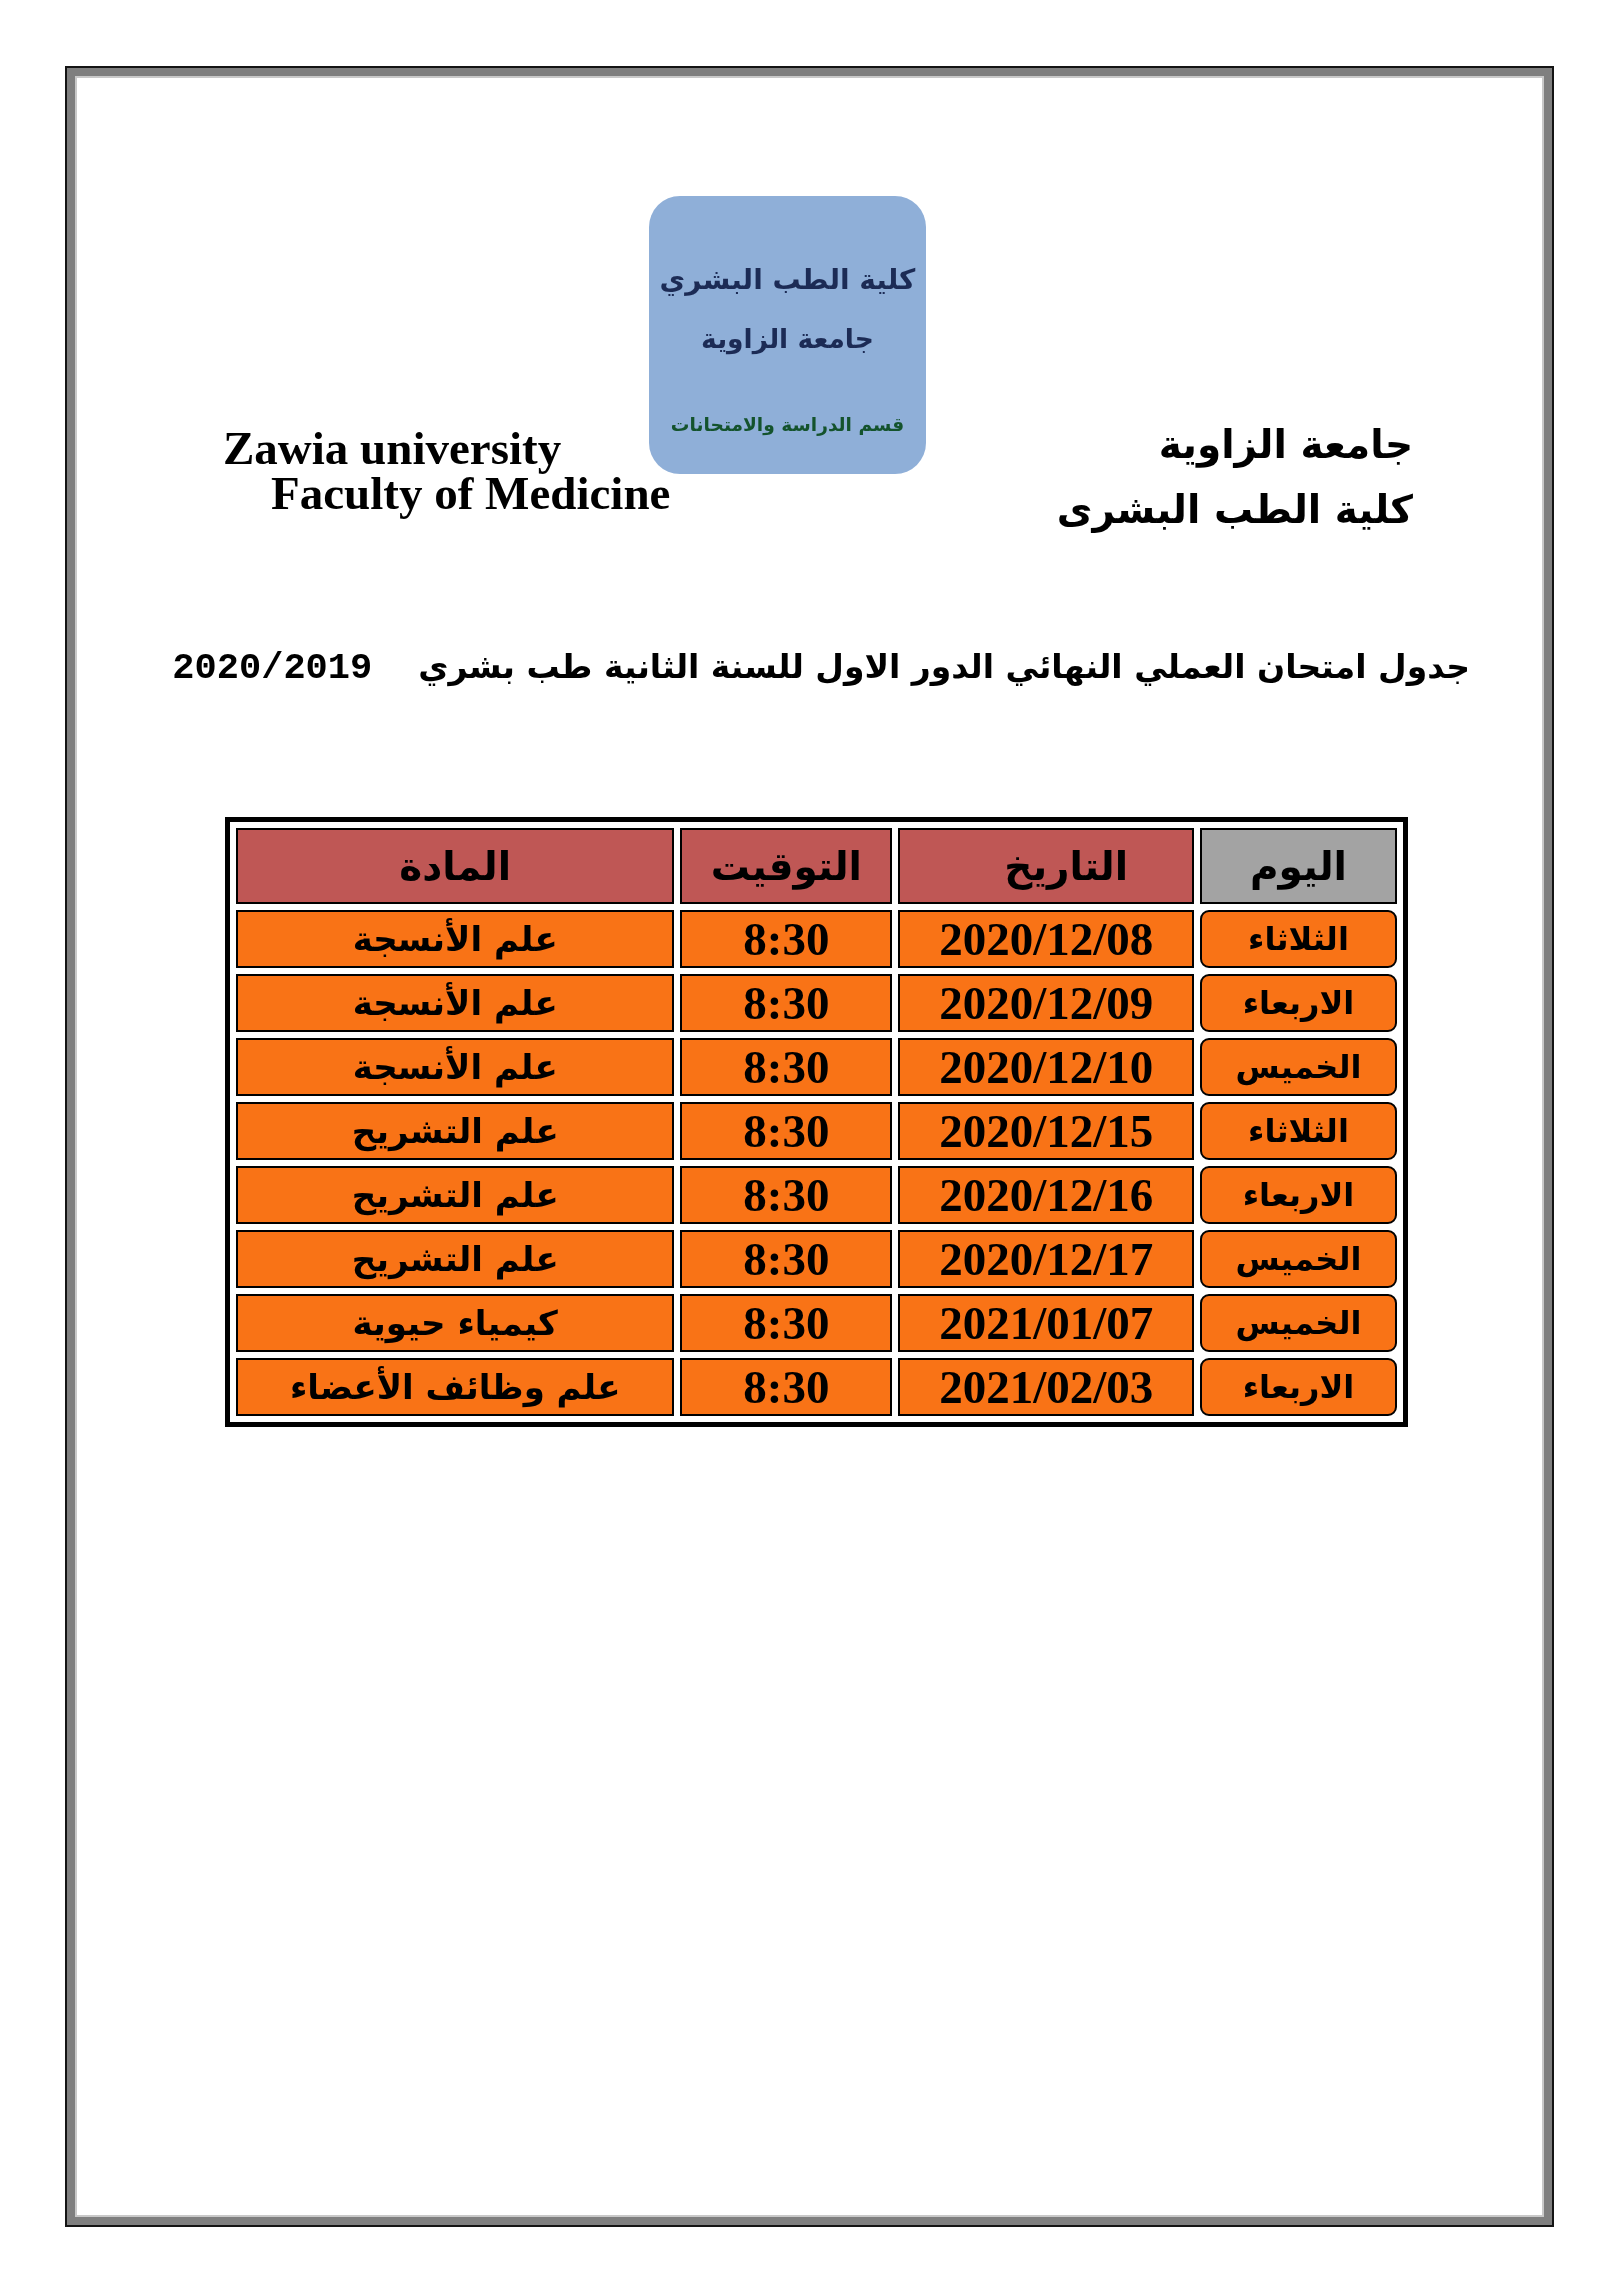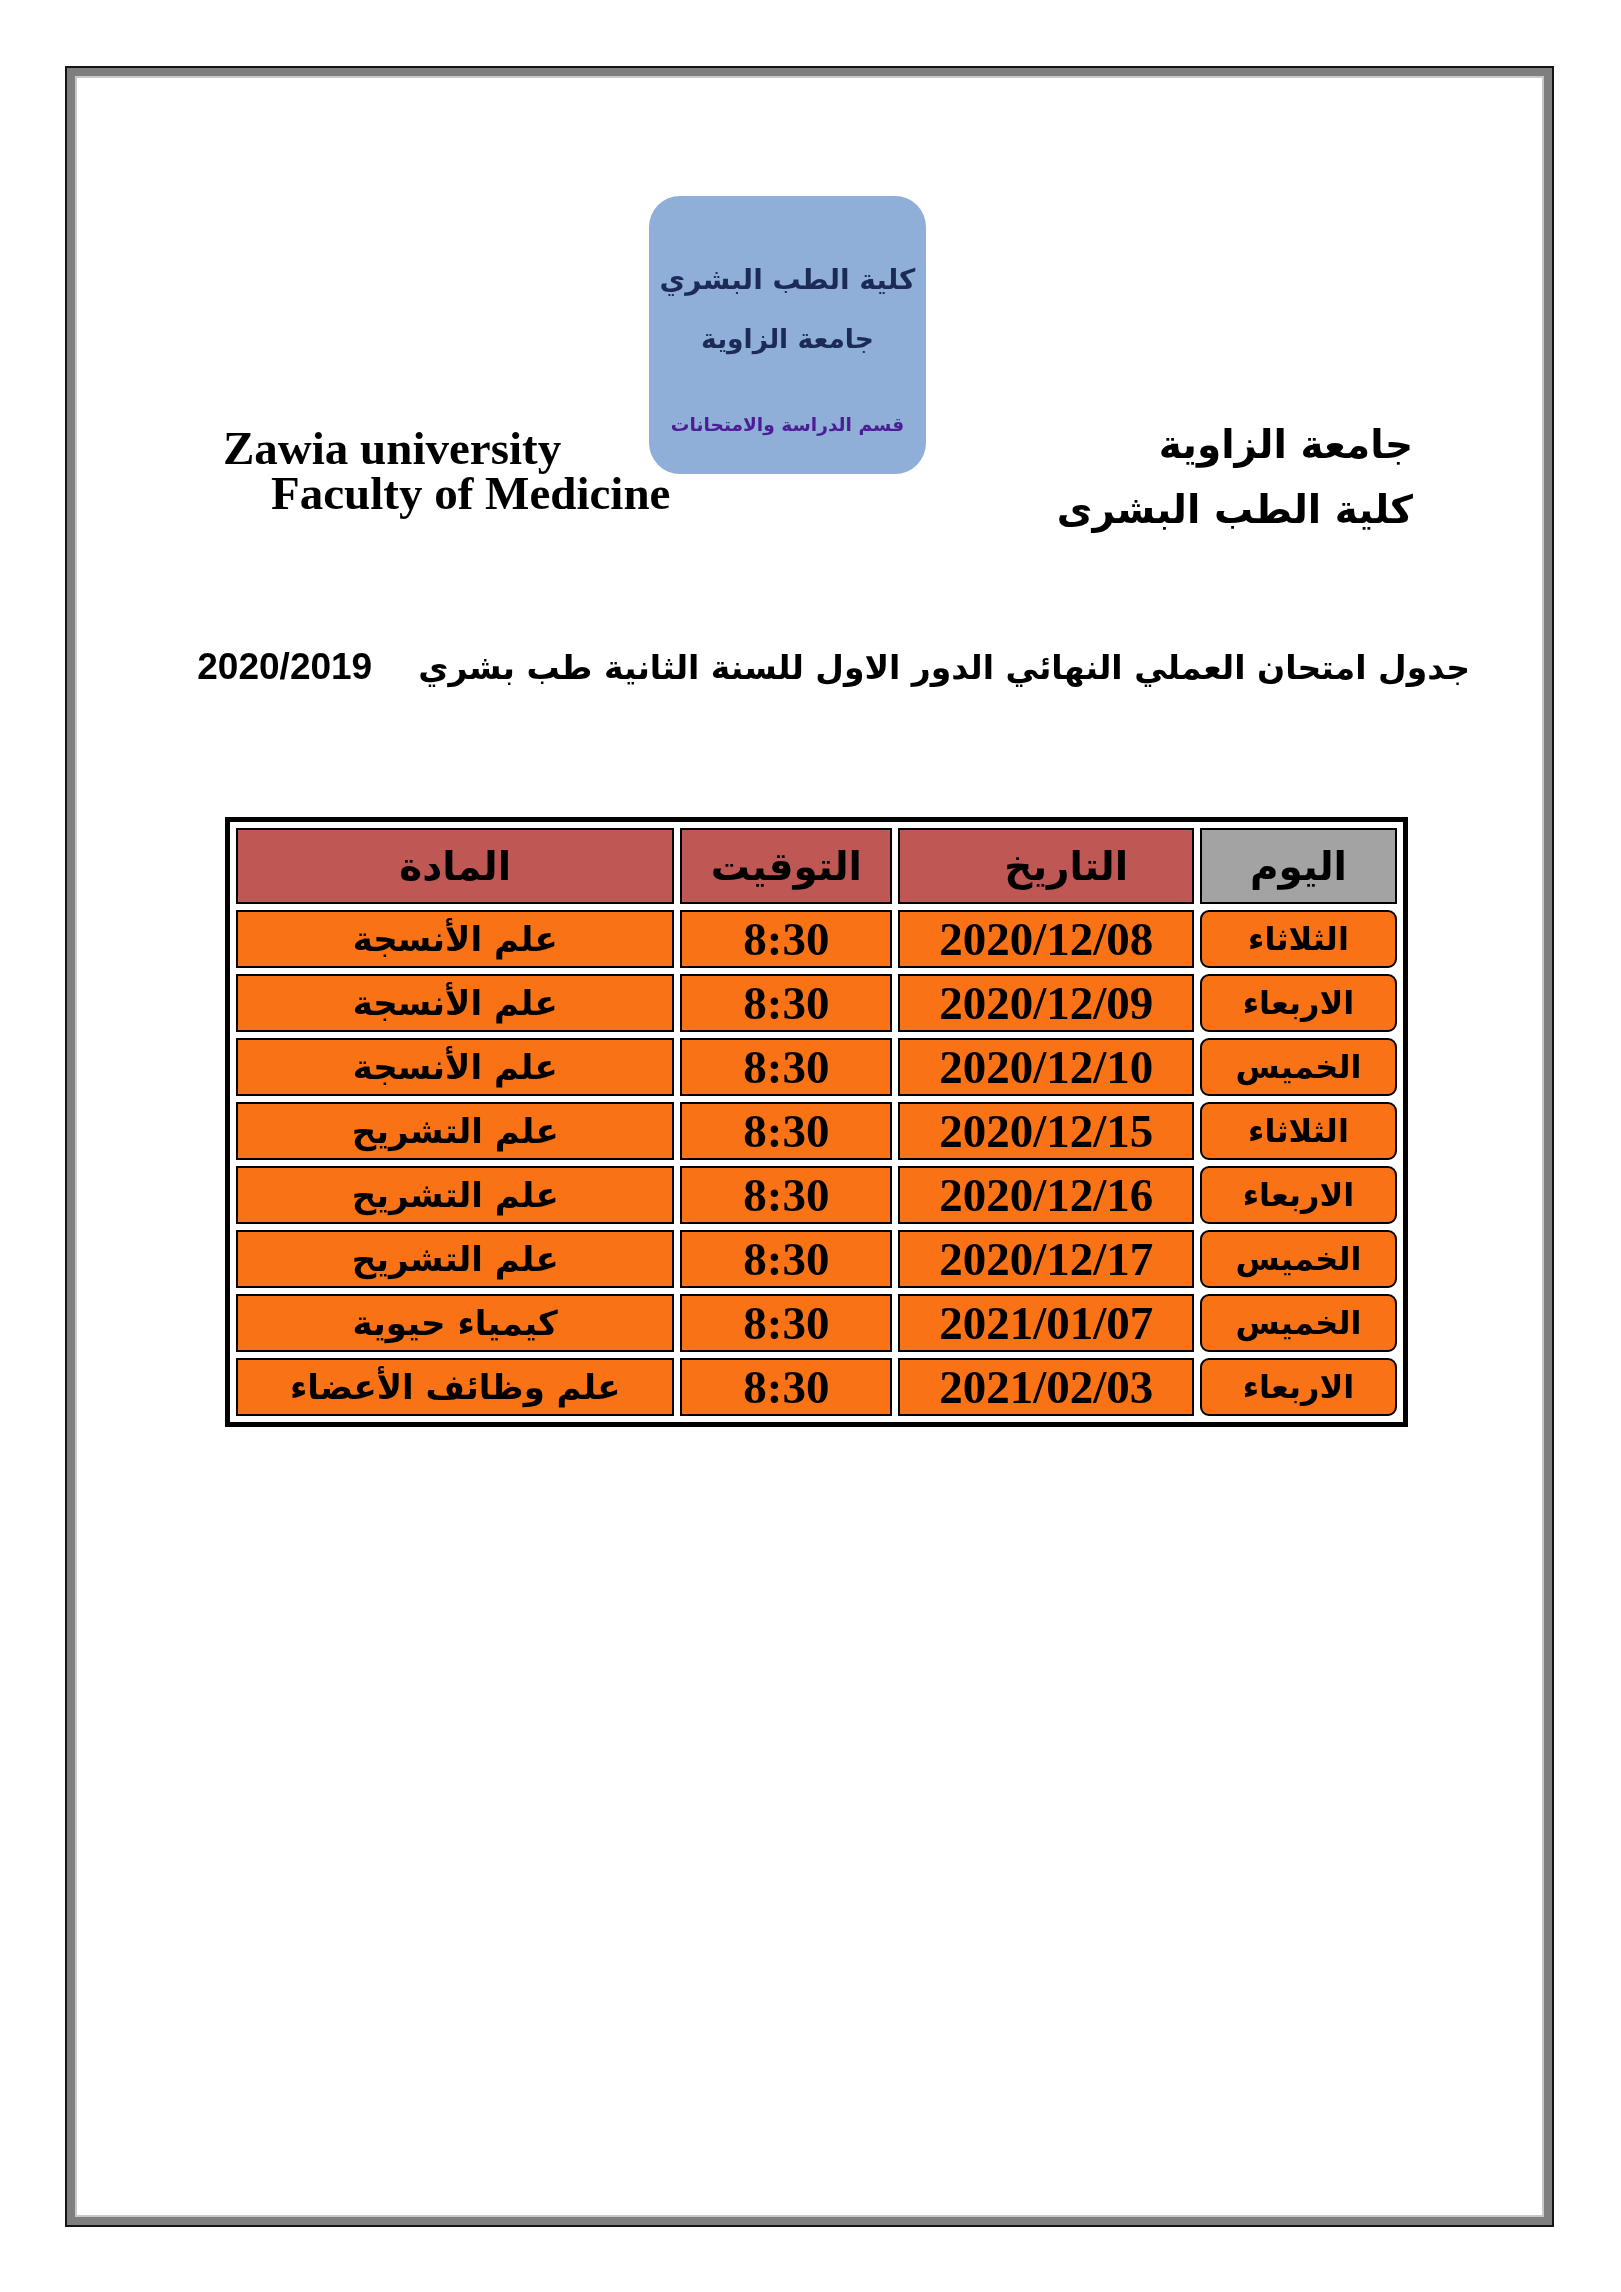--- a/index.html
+++ b/index.html
@@ -110,21 +110,21 @@
     top: 639px;
     width: 1215px;
     direction: rtl;
     text-align: center;
     font-weight: bold;
     font-size: 33px;
     line-height: 55px;
     white-space: nowrap;
   }
   .doc-title .year-num {
-    font-family: Liberation Sans, sans-serif;
+    font-family: Liberation Mono, monospace;
     font-size: 37px;
   }
 
   
   .schedule-table {
     position: absolute;
     left: 225px;
     top: 817px;
     width: 1183px;
     direction: rtl;
@@ -170,21 +170,21 @@
 
   <div class="frame-outer">
     <div class="frame-mid">
       <div class="frame-inner"></div>
     </div>
   </div>
 
   <div class="logo-box" style="background-color: rgb(143, 175, 216);">
     <div class="logo-line1" style="color: rgb(28, 43, 85);">كلية الطب البشري</div>
     <div class="logo-line2" style="color: rgb(28, 43, 85);">جامعة الزاوية</div>
-    <div class="logo-line3" style="color: #4c1d95;">قسم الدراسة والامتحانات</div>
+    <div class="logo-line3" style="color: #14532d;">قسم الدراسة والامتحانات</div>
   </div>
 
   <div class="en-letterhead-1">Zawia university</div>
   <div class="en-letterhead-2">Faculty of Medicine</div>
 
   <div class="ar-letterhead">
     <div>جامعة الزاوية</div>
     <div>كلية الطب البشرى</div>
   </div>
 

